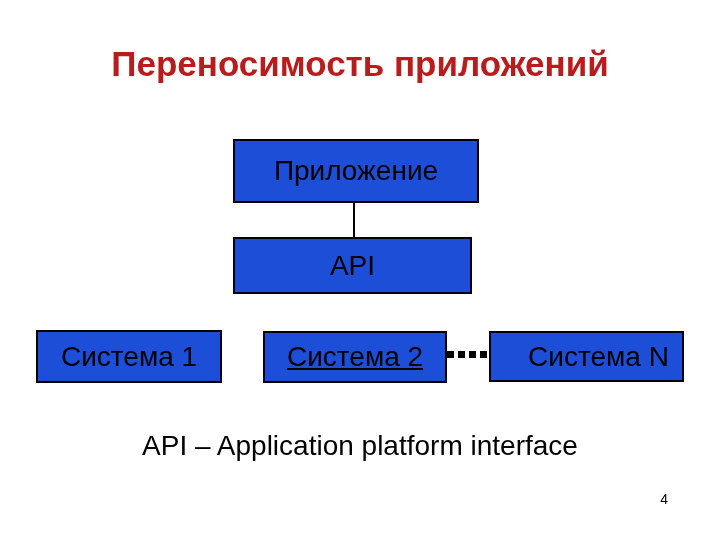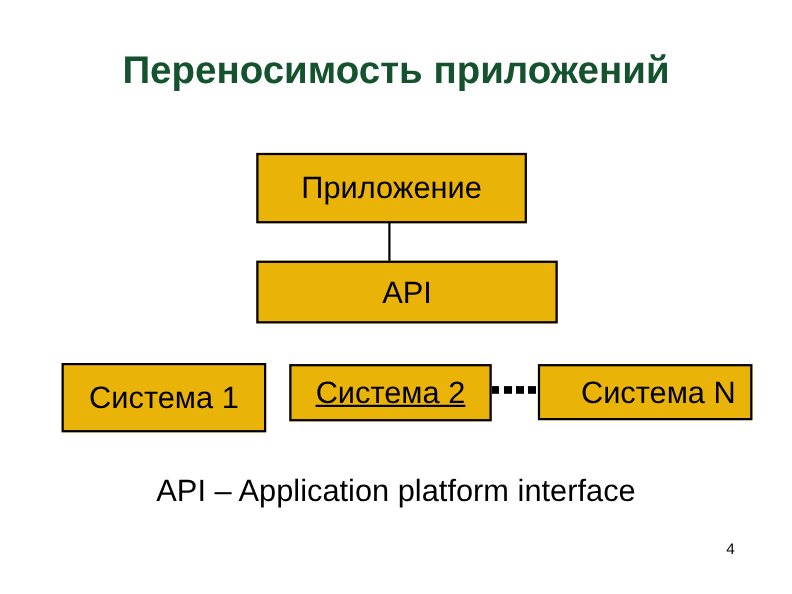--- a/index.html
+++ b/index.html
@@ -13,37 +13,37 @@
     background:#ffffff;
     overflow:hidden;
     margin:0 auto;
   }
   .slide-title{
     position:absolute;
     left:0;right:0;top:44px;
     text-align:center;
     font-size:35px;
     font-weight:bold;
-    color:#14532d;
+    color:#b91c1c;
     letter-spacing:0px;
   }
   .node{
     position:absolute;
-    background:#eab308;
+    background:#1d4ed8;
     border:2px solid #000000;
     box-sizing:border-box;
     display:flex;
     align-items:center;
     justify-content:center;
     font-size:28px;
     color:#000000;
   }
   .node-app{left:233px;top:139px;width:246px;height:64px;}
-  .node-api{left:233px;top:237px;width:274px;height:57px;}
-  .node-sys1{left:56px;top:330px;width:186px;height:63px;}
+  .node-api{left:233px;top:237px;width:239px;height:57px;}
+  .node-sys1{left:36px;top:330px;width:186px;height:53px;}
   .node-sys2{left:263px;top:331px;width:184px;height:52px;text-decoration:underline;}
   .node-sysn{left:489px;top:331px;width:195px;height:51px;padding-left:24px;}
   .connector{
     position:absolute;
     left:353px;top:202px;
     width:2px;height:36px;
     background:#000000;
   }
   .dashes{
     position:absolute;

